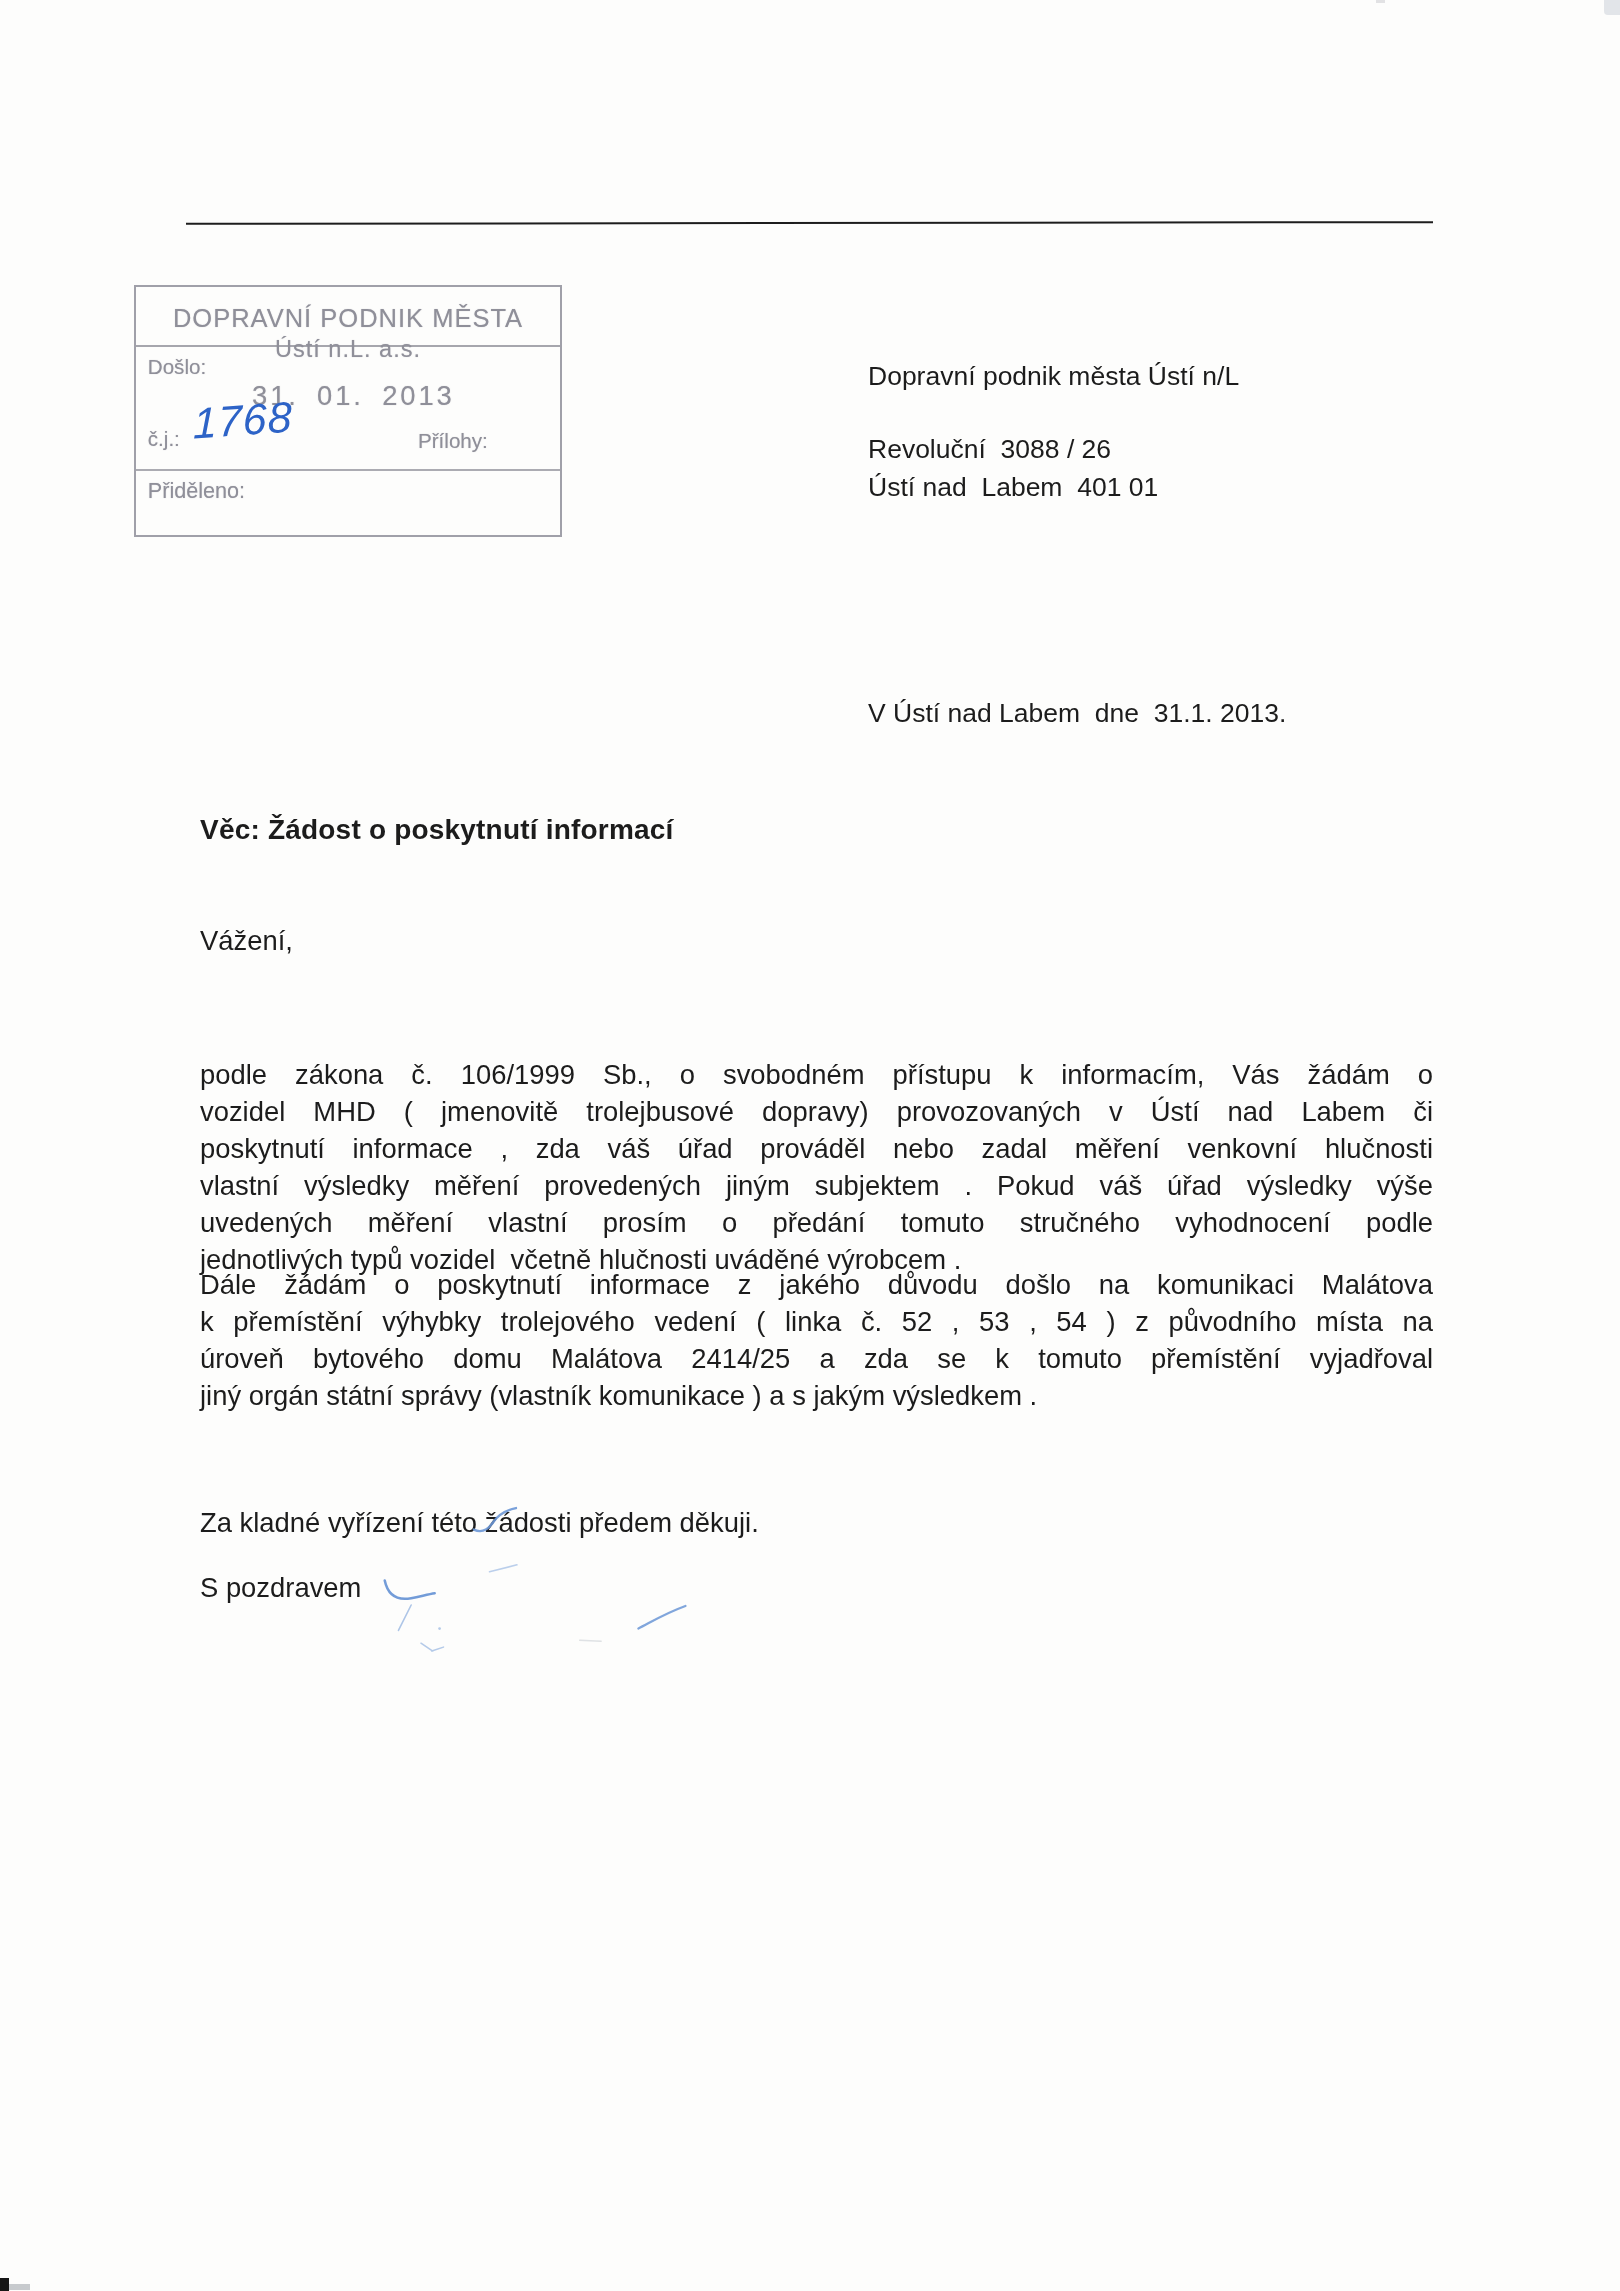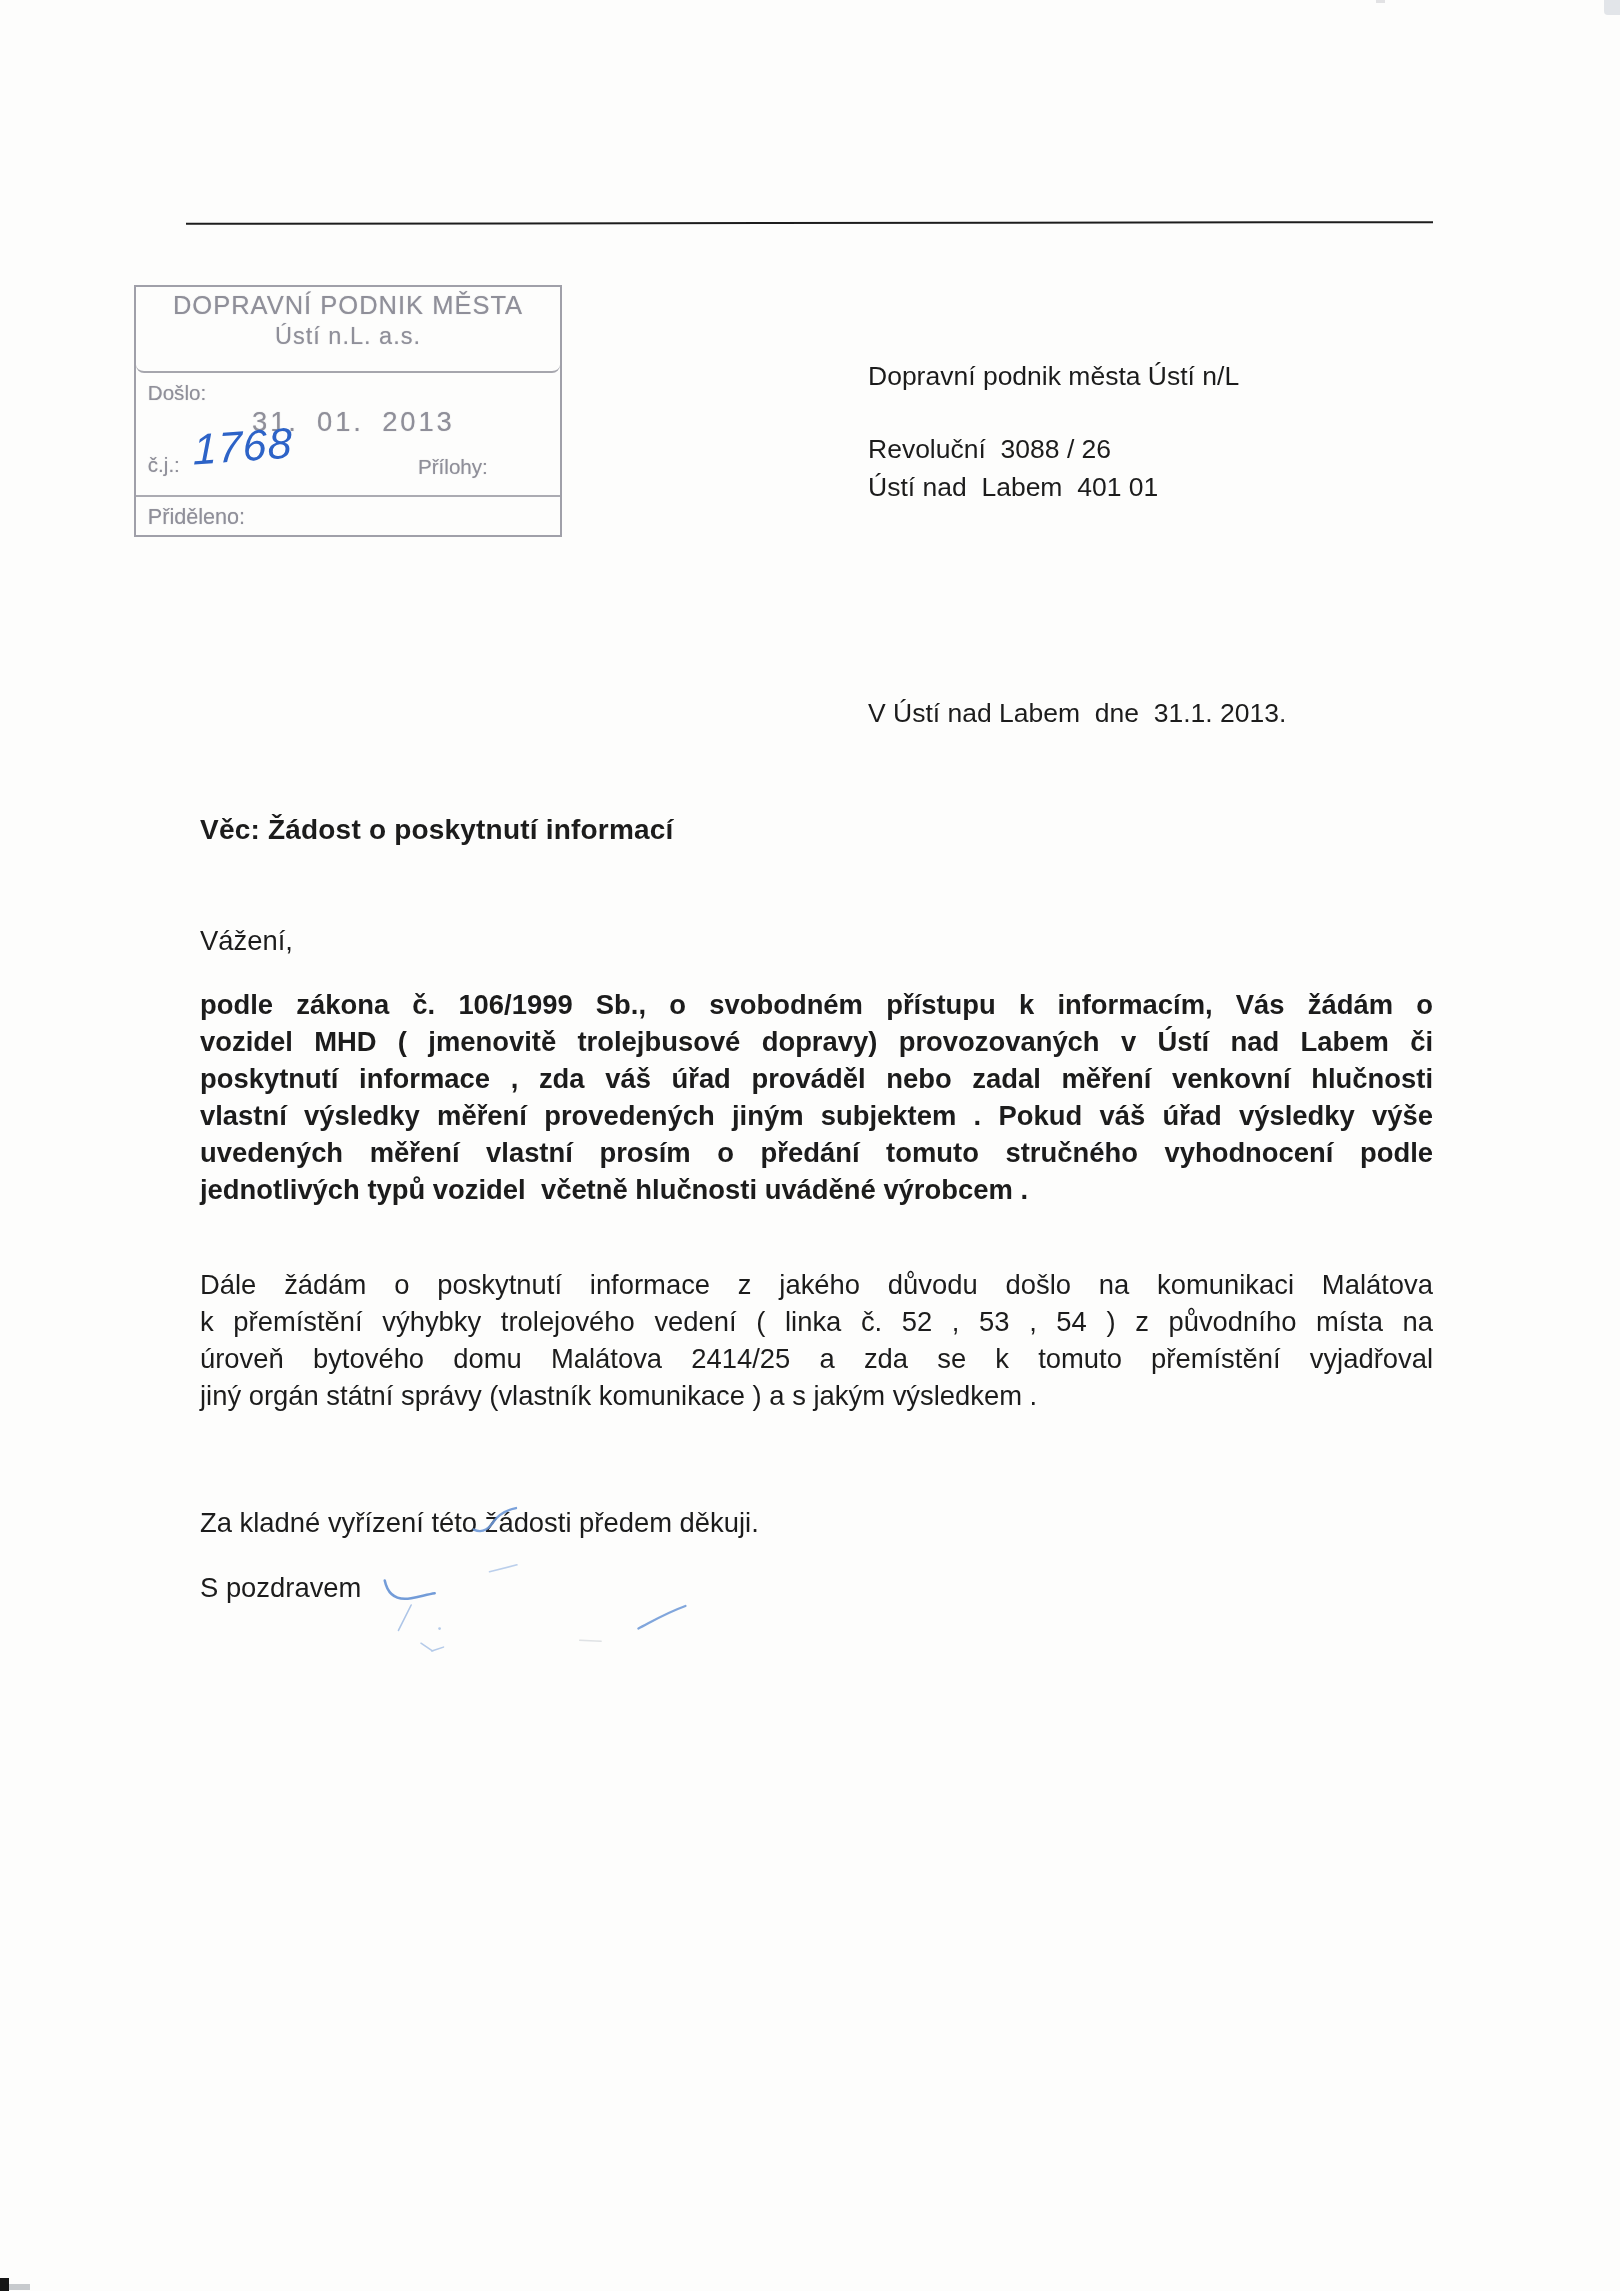--- a/index.html
+++ b/index.html
@@ -18,24 +18,23 @@
 
   
   .stamp {
     position:absolute; left:134px; top:285px; width:428px; height:252px;
     box-sizing:border-box;
     border:2px solid rgba(136,136,147,0.8);
     color:#8f8f99;
     text-shadow:0 0 1px rgba(143,143,153,0.55);
   }
   .stamp-title {
-    box-sizing:border-box; height:86px; padding-top:4px;
+    box-sizing:border-box; height:60px; padding-top:17px;
     border-bottom:2px solid rgba(136,136,147,0.75);
     text-align:center;
-    border-radius:8px;
   }
   .stamp-org1 { font-size:25.5px; letter-spacing:1px; }
   .stamp-org2 { font-size:23.5px; letter-spacing:1px; margin-top:2.9px; }
   .stamp-mid {
     position:relative; box-sizing:border-box; height:124px;
     border-bottom:2px solid rgba(136,136,147,0.7);
   }
   .stamp-doslo   { position:absolute; left:11.8px;  top:7.8px;  font-size:20.6px; }
   .stamp-date    { position:absolute; left:116px; top:33px; font-size:27.4px; letter-spacing:2.9px; word-spacing:7.8px; }
   .stamp-cj      { position:absolute; left:11.8px;  top:80px; font-size:20.6px; }
@@ -52,21 +51,21 @@
   .abs { position:absolute; white-space:pre-wrap; }
   .recipient-line { font-size:26.5px; }
   .r1 { left:868px; top:361px; }
   .r2 { left:868px; top:434px; }
   .r3 { left:868px; top:472px; }
   .dateline { left:868px; top:698px; font-size:26.5px; }
   .subject  { left:200px; top:814px; font-size:28px; font-weight:bold; letter-spacing:0.2px; }
   .salutation { left:200px; top:925px; font-size:27.4px; }
 
   .para { position:absolute; left:200px; width:1233px; font-size:27.4px; line-height:37px; }
-  .p1 { top:986px;font-weight:bold; }
+  .p1 { top:1056px; }
   .p2 { top:1266px; }
   .line { text-align:left; }
   .line.just { text-align:justify; text-align-last:justify; }
 
   .closing { left:200px; top:1507px; font-size:27.4px; }
   .signoff { left:200px; top:1572px; font-size:27.4px; }
 
   
   .signature { position:absolute; left:372px; top:1503px; width:333px; height:157px; }
 

